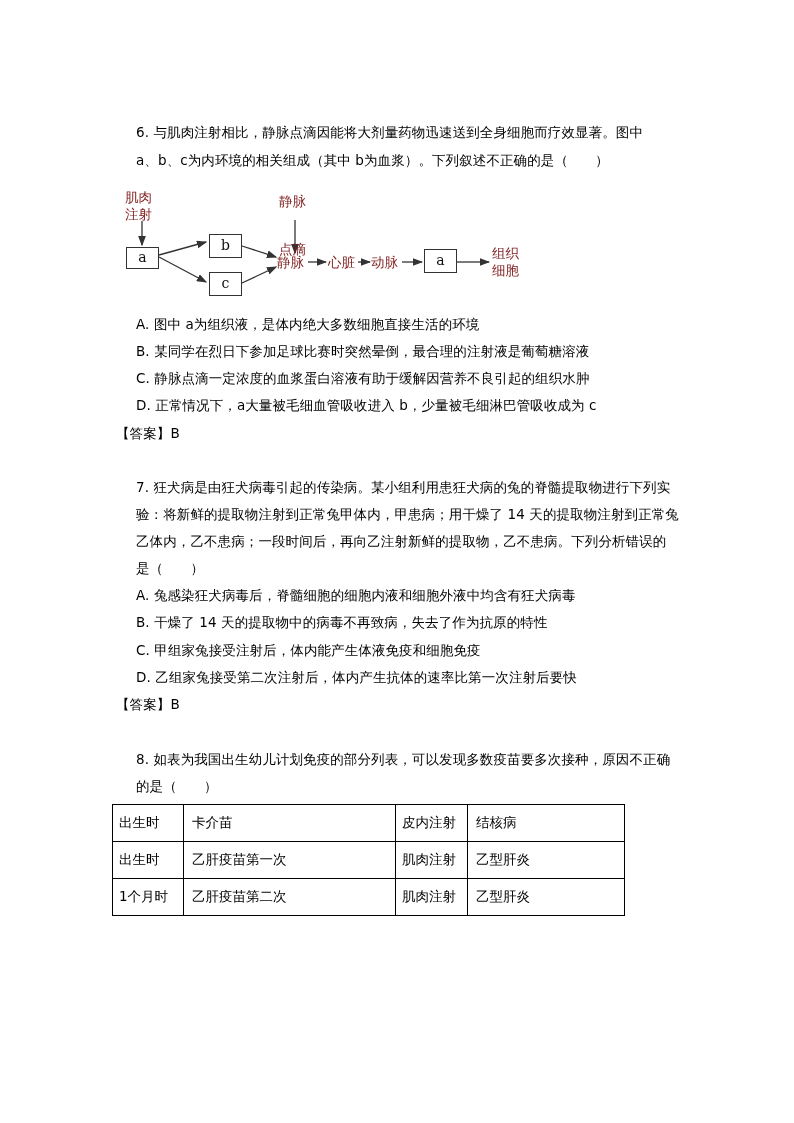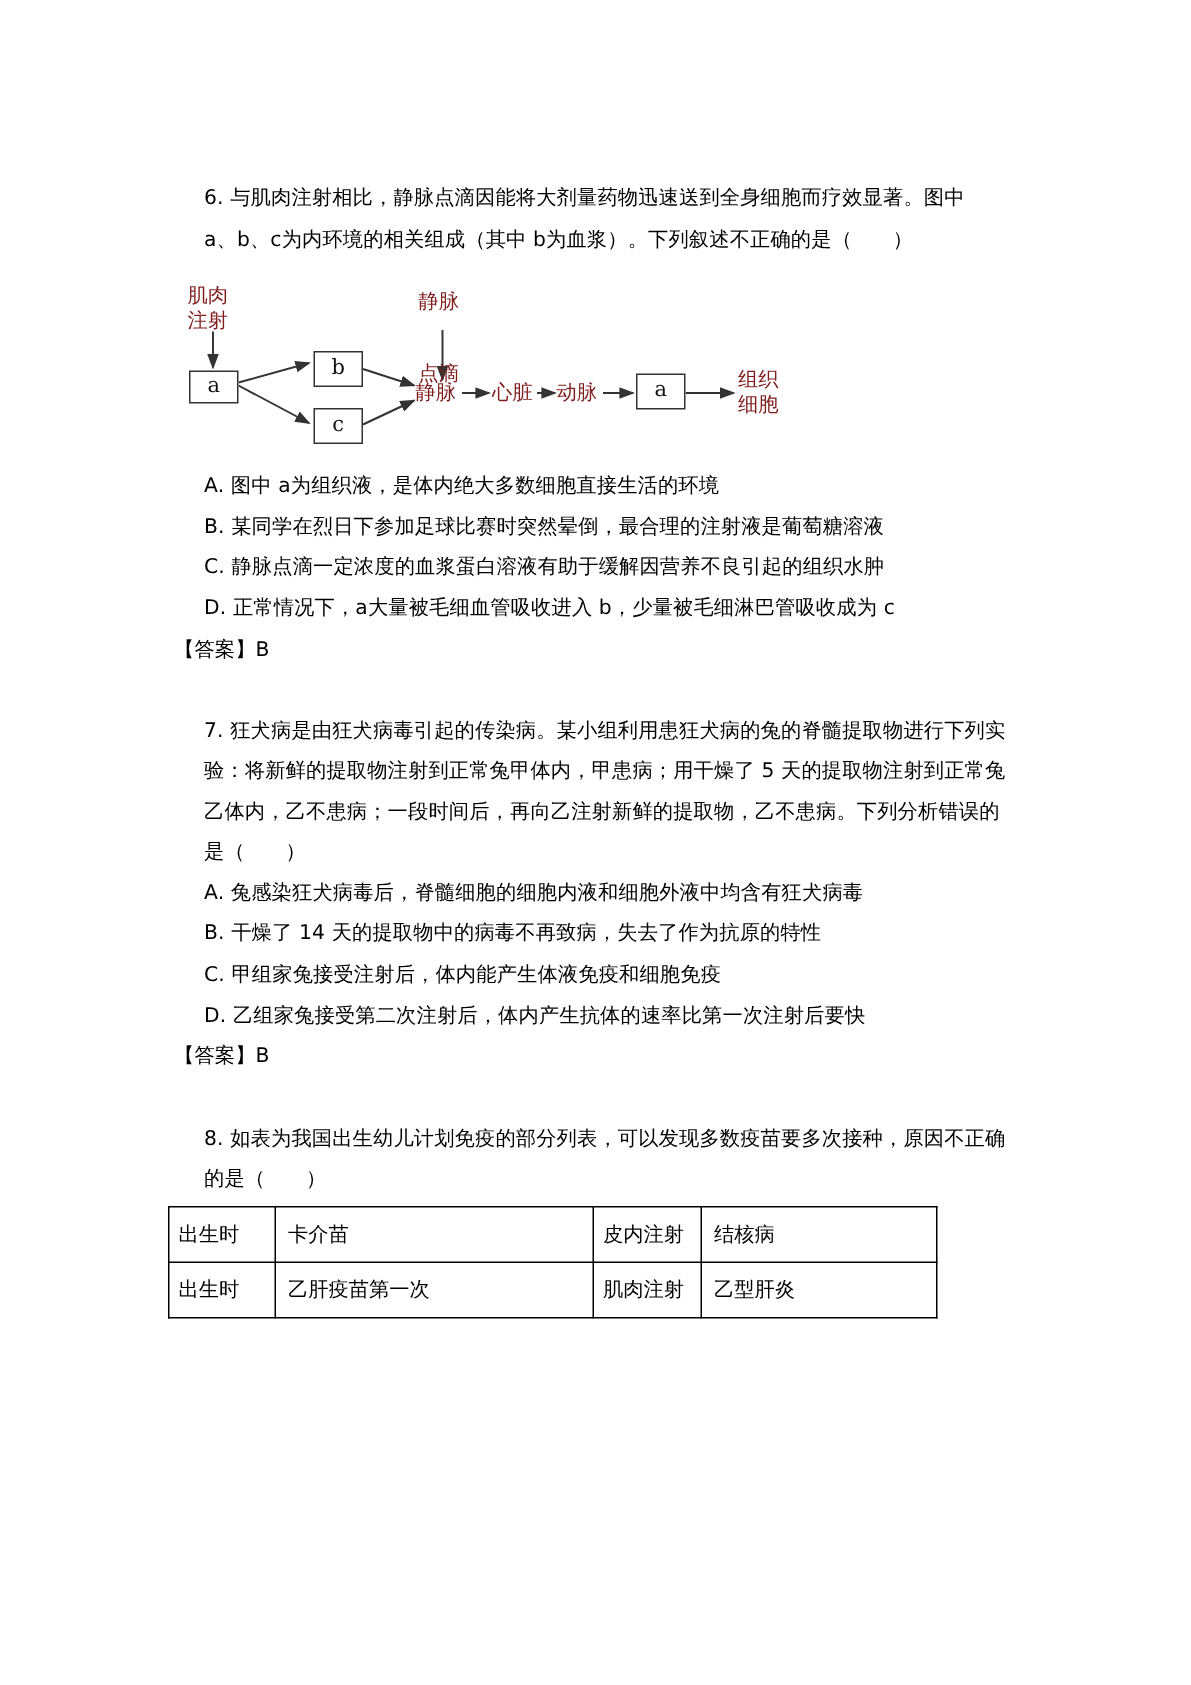--- a/index.html
+++ b/index.html
@@ -77,21 +77,21 @@
 
   <div class="line" style="top:315px">A. 图中 a为组织液，是体内绝大多数细胞直接生活的环境</div>
   <div class="line" style="top:342px">B. 某同学在烈日下参加足球比赛时突然晕倒，最合理的注射液是葡萄糖溶液</div>
   <div class="line" style="top:369px">C. 静脉点滴一定浓度的血浆蛋白溶液有助于缓解因营养不良引起的组织水肿</div>
   <div class="line" style="top:396px">D. 正常情况下，a大量被毛细血管吸收进入 b，少量被毛细淋巴管吸收成为 c</div>
   <div class="line answer" style="top:424px">【答案】B</div>
 </div>
 
 <div>
   <div class="line" style="top:478px">7. 狂犬病是由狂犬病毒引起的传染病。某小组利用患狂犬病的兔的脊髓提取物进行下列实</div>
-  <div class="line" style="top:505px">验：将新鲜的提取物注射到正常兔甲体内，甲患病；用干燥了 5 天的提取物注射到正常兔</div>
+  <div class="line" style="top:505px">验：将新鲜的提取物注射到正常兔甲体内，甲患病；用干燥了 14 天的提取物注射到正常兔</div>
   <div class="line" style="top:532px">乙体内，乙不患病；一段时间后，再向乙注射新鲜的提取物，乙不患病。下列分析错误的</div>
   <div class="line" style="top:559px">是（　　）</div>
 
   <div class="line" style="top:586px">A. 兔感染狂犬病毒后，脊髓细胞的细胞内液和细胞外液中均含有狂犬病毒</div>
   <div class="line" style="top:613px">B. 干燥了 14 天的提取物中的病毒不再致病，失去了作为抗原的特性</div>
   <div class="line" style="top:641px">C. 甲组家兔接受注射后，体内能产生体液免疫和细胞免疫</div>
   <div class="line" style="top:668px">D. 乙组家兔接受第二次注射后，体内产生抗体的速率比第一次注射后要快</div>
   <div class="line answer" style="top:695px">【答案】B</div>
 </div>
 
@@ -106,15 +106,21 @@
       <td class="c1">卡介苗</td>
       <td class="c2">皮内注射</td>
       <td class="c3">结核病</td>
     </tr>
     <tr>
       <td class="c0">出生时</td>
       <td class="c1">乙肝疫苗第一次</td>
       <td class="c2">肌肉注射</td>
       <td class="c3">乙型肝炎</td>
     </tr>
+    <tr>
+      <td class="c0">1个月时</td>
+      <td class="c1">乙肝疫苗第二次</td>
+      <td class="c2">肌肉注射</td>
+      <td class="c3">乙型肝炎</td>
+    </tr>
   </tbody>
     </table>
 </div>
 
 </body></html>

